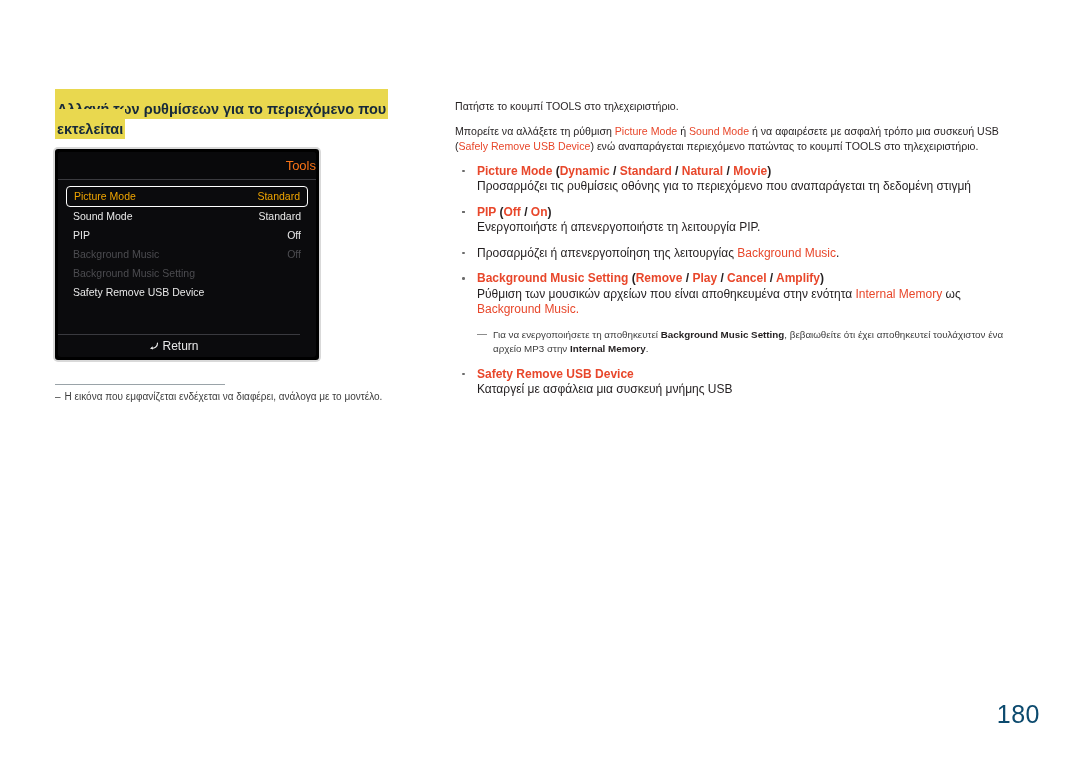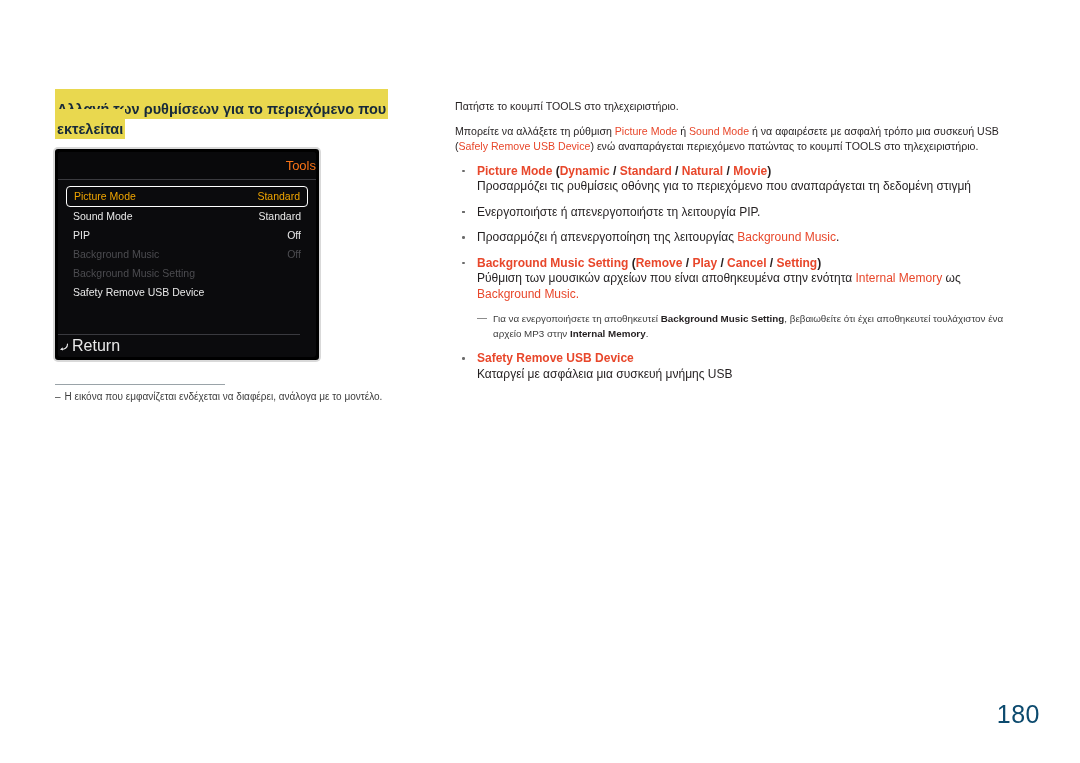--- a/index.html
+++ b/index.html
@@ -92,23 +92,23 @@
   .osd-row.selected .val { color: #f0a500; }
   .osd-row.disabled { color: #4c4c50; }
   .osd-row.disabled .lbl,
   .osd-row.disabled .val { color: #4c4c50; }
   .osd-footer {
     position: absolute;
     left: 0; right: 16px; bottom: 0;
     height: 22px;
     line-height: 22px;
     border-top: 1px solid #3a3a3f;
-    text-align: left;
+    text-align: center;
     padding-right: 11px;
-    font-size: 16px;
+    font-size: 12px;
     color: #e8e8e8;
   }
   .osd-footer .ret-icon {
     display: inline-block;
     vertical-align: -1px;
     margin-right: 3px;
   }
 
   
   .left-note-rule {
@@ -272,29 +272,30 @@
 
     <div class="bullet-item">
       <div class="b-title"><span>Picture Mode</span><span class="blk"> (</span><span>Dynamic</span><span class="blk"> / </span><span>Standard</span><span class="blk"> / </span><span>Natural</span><span class="blk"> / </span><span>Movie</span><span class="blk">)</span></div>
       <div class="b-desc">Προσαρμόζει τις ρυθμίσεις οθόνης για το περιεχόμενο που αναπαράγεται τη δεδομένη στιγμή</div>
     </div>
 
     <div class="bullet-item">
     </div>
 
     <div class="bullet-item">
+      <div class="b-title"><span>PIP</span><span class="blk"> (</span><span>Off</span><span class="blk"> / </span><span>On</span><span class="blk">)</span></div>
       <div class="b-desc">Ενεργοποιήστε ή απενεργοποιήστε τη λειτουργία PIP.</div>
     </div>
 
     <div class="bullet-item">
       <div class="b-desc"><span>Προσαρμόζει ή απενεργοποίηση της λειτουργίας </span><span class="red">Background Music</span><span>.</span></div>
     </div>
 
     <div class="bullet-item">
-      <div class="b-title"><span>Background Music Setting</span><span class="blk"> (</span><span>Remove</span><span class="blk"> / </span><span>Play</span><span class="blk"> / </span><span>Cancel</span><span class="blk"> / </span><span>Setting</span><span class="blk">)</span></div>
+      <div class="b-title"><span>Background Music Setting</span><span class="blk"> (</span><span>Remove</span><span class="blk"> / </span><span>Play</span><span class="blk"> / </span><span>Cancel</span><span class="blk"> / </span><span>Amplify</span><span class="blk">)</span></div>
       <div class="b-desc"><span>Ρύθμιση των μουσικών αρχείων που είναι αποθηκευμένα στην ενότητα </span><span class="red">Internal Memory</span><span> ως </span><span class="red">Background Music</span><span class="red">.</span></div>
     </div>
 
     <div class="subnote">
       <span class="dashmark">―</span><span>Για να ενεργοποιήσετε τη αποθηκευτεί </span><b class="blk">Background Music Setting</b><span>, βεβαιωθείτε ότι έχει αποθηκευτεί τουλάχιστον ένα αρχείο MP3 στην </span><b class="blk">Internal Memory</b><span>.</span>
     </div>
 
     <div class="bullet-item">
       <div class="b-title">Safety Remove USB Device</div>
       <div class="b-desc">Καταργεί με ασφάλεια μια συσκευή μνήμης USB</div>

